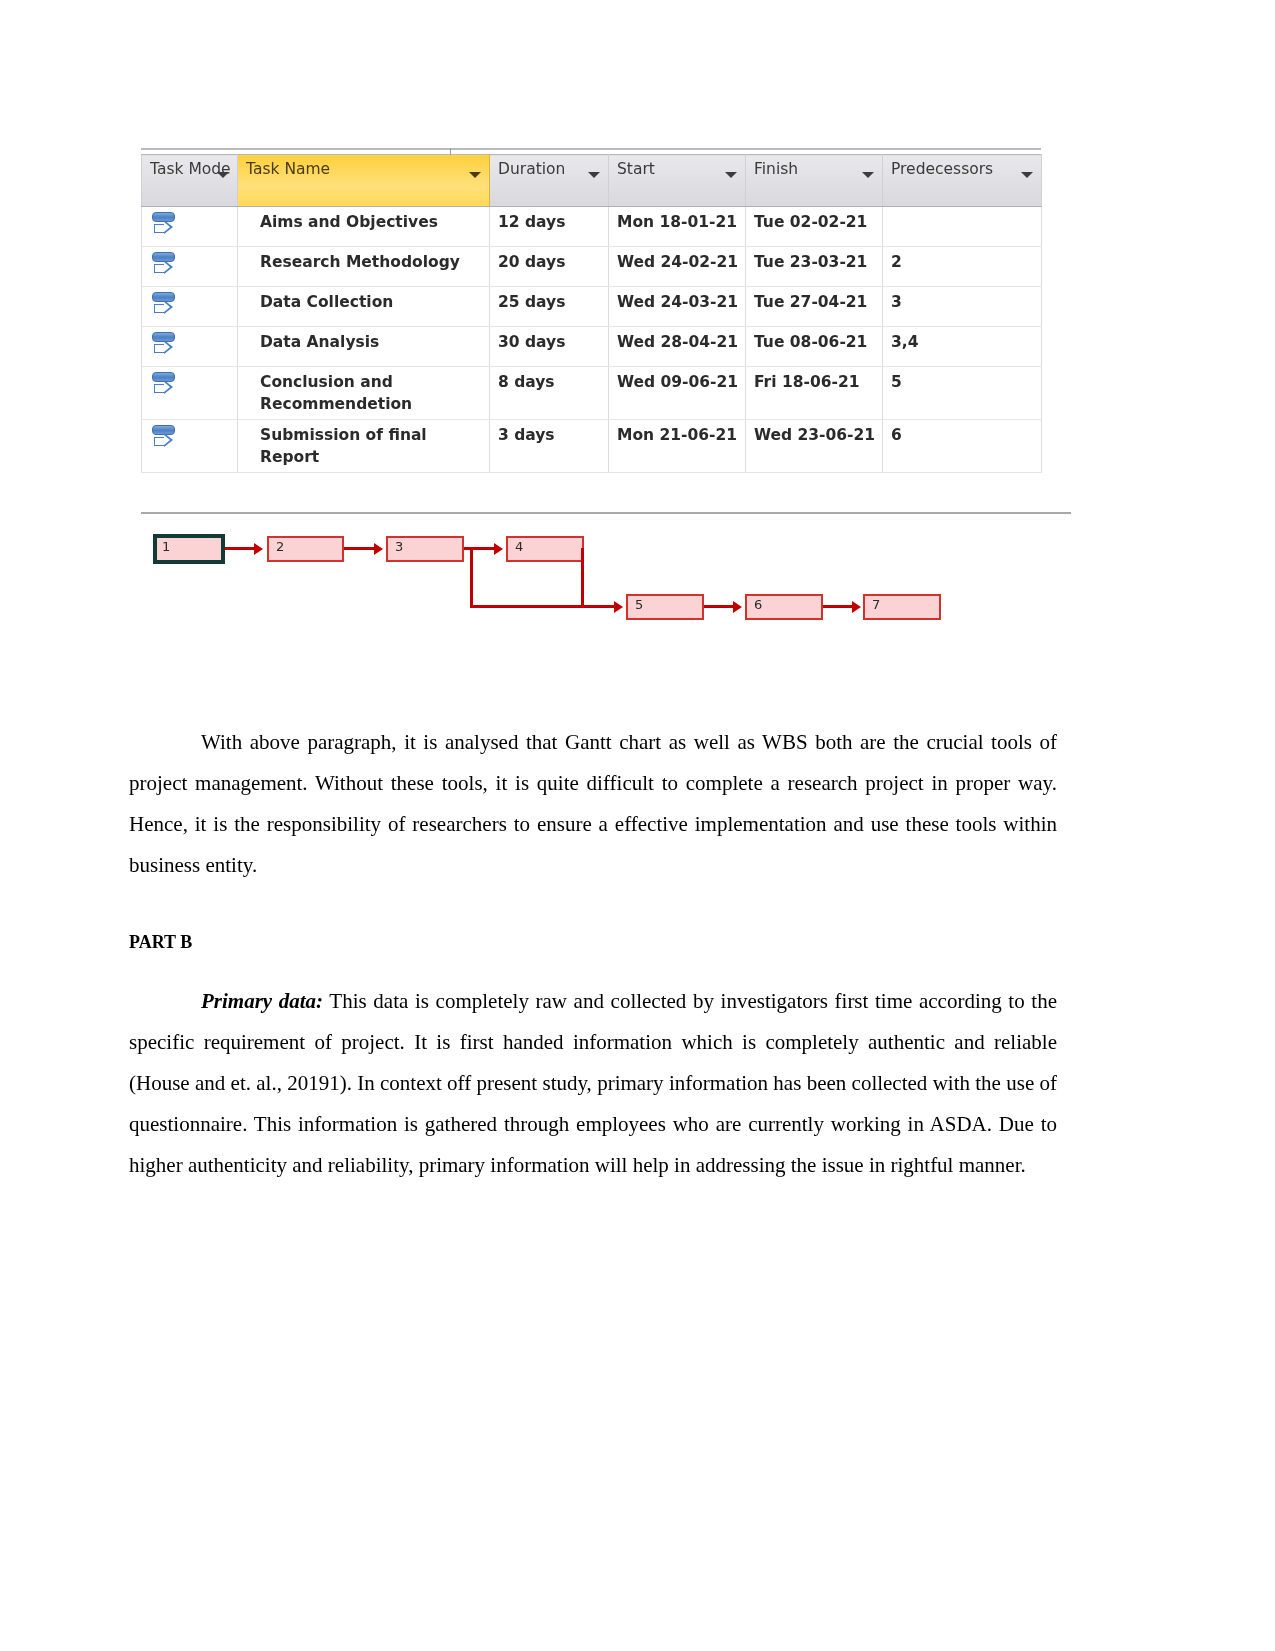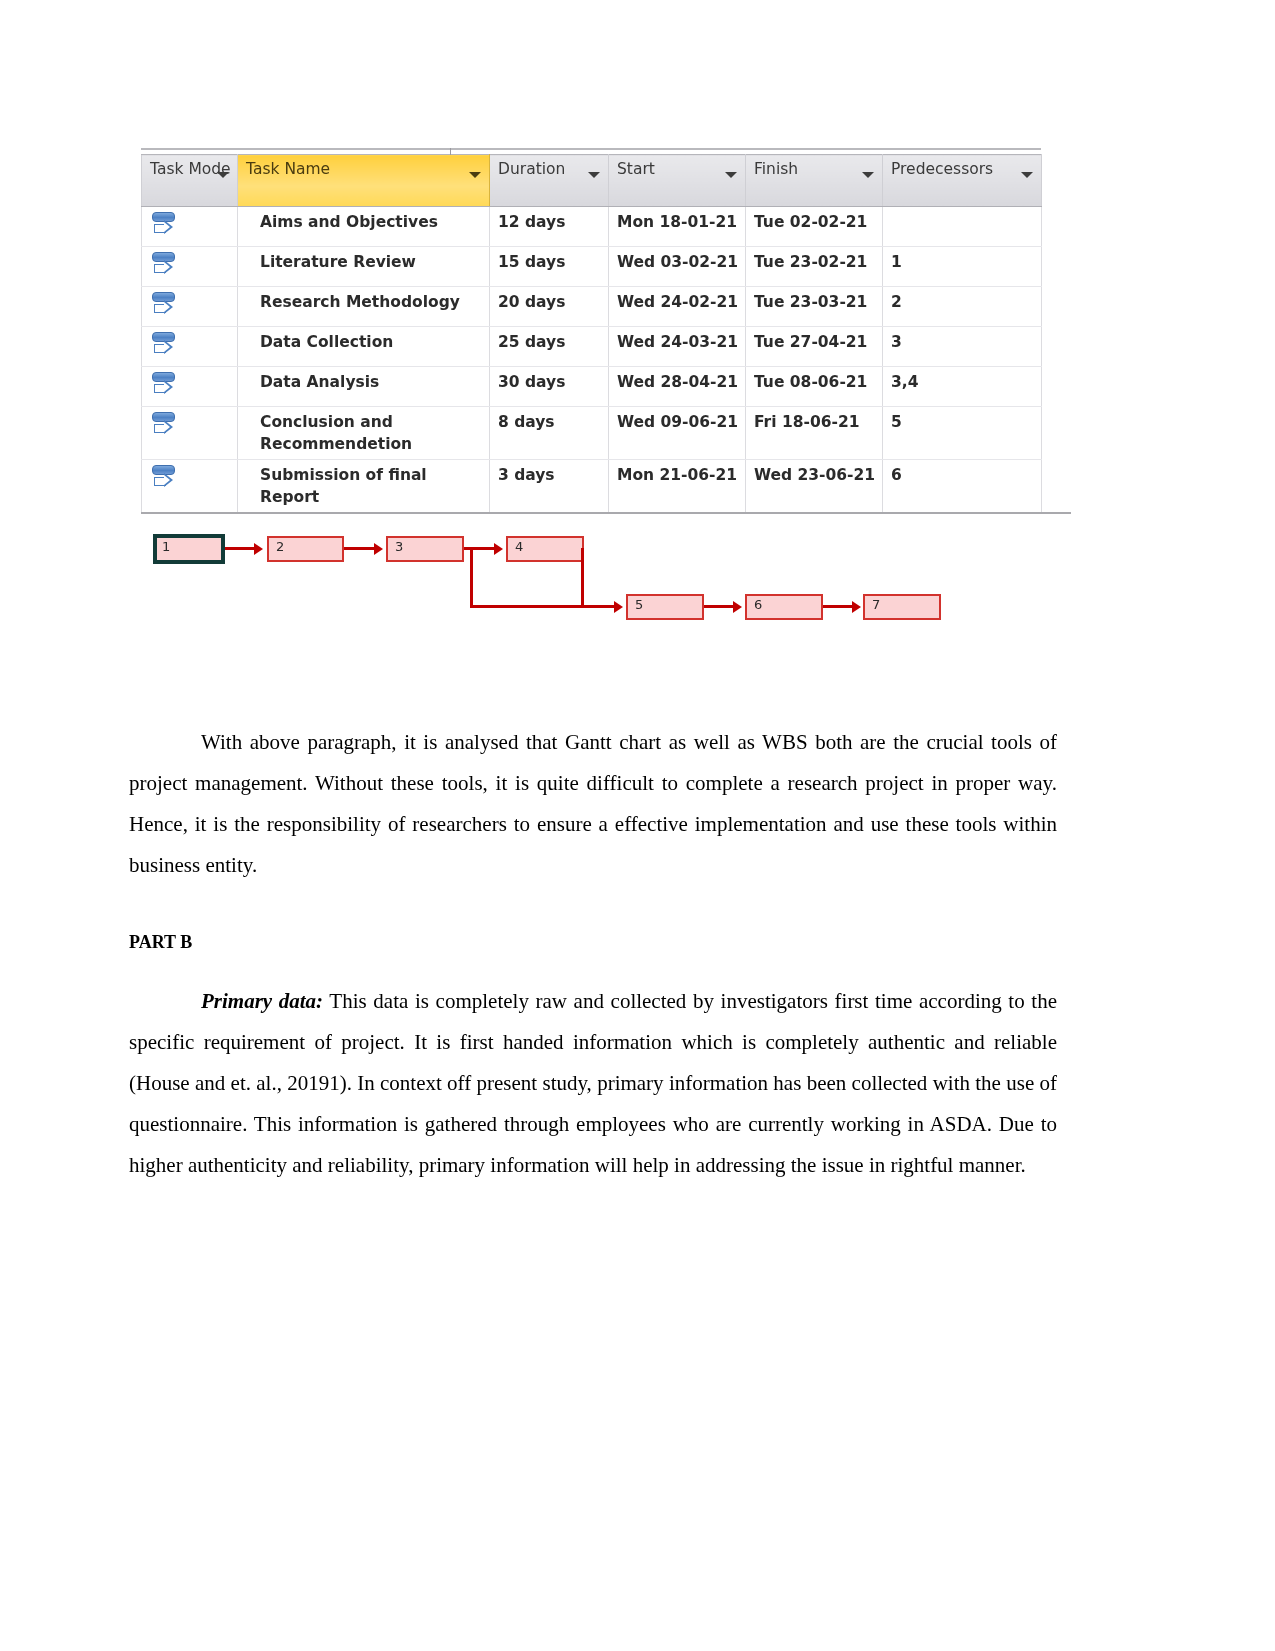--- a/index.html
+++ b/index.html
@@ -303,34 +303,20 @@
                 <span class="arrow-head"></span>
             </span>
           </td>
           <td class="cell-name">Aims and Objectives</td>
           <td>12 days</td>
           <td>Mon 18-01-21</td>
           <td>Tue 02-02-21</td>
           <td></td>
         </tr>
 
-        <tr>
-          <td class="cell-mode">
-            <span class="taskmode-icon">
-              <span class="pill"></span>
-                <span class="arrow-body"></span>
-                <span class="arrow-head"></span>
-            </span>
-          </td>
-          <td class="cell-name">Literature Review</td>
-          <td>15 days</td>
-          <td>Wed 03-02-21</td>
-          <td>Tue 23-02-21</td>
-          <td>1</td>
-        </tr>
 
         <tr>
           <td class="cell-mode">
             <span class="taskmode-icon">
               <span class="pill"></span>
                 <span class="arrow-body"></span>
                 <span class="arrow-head"></span>
             </span>
           </td>
           <td class="cell-name">Research Methodology</td>

